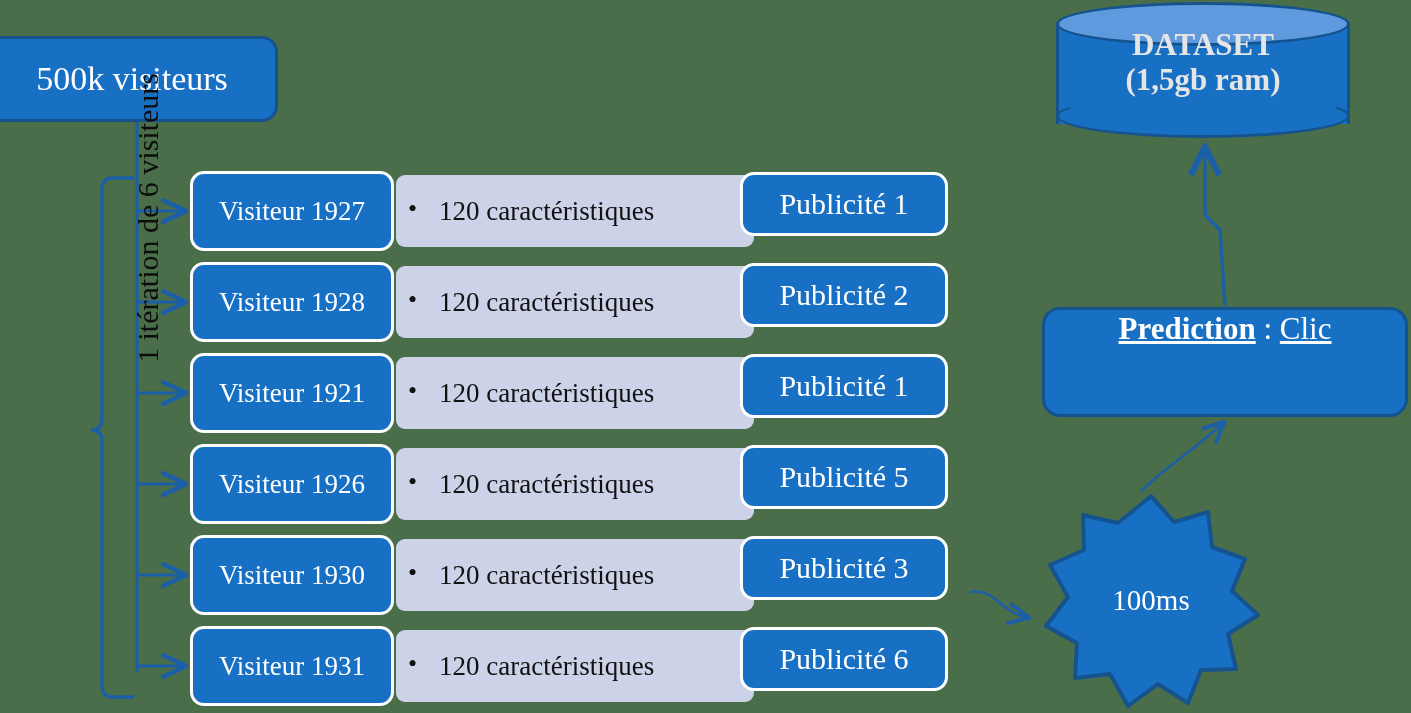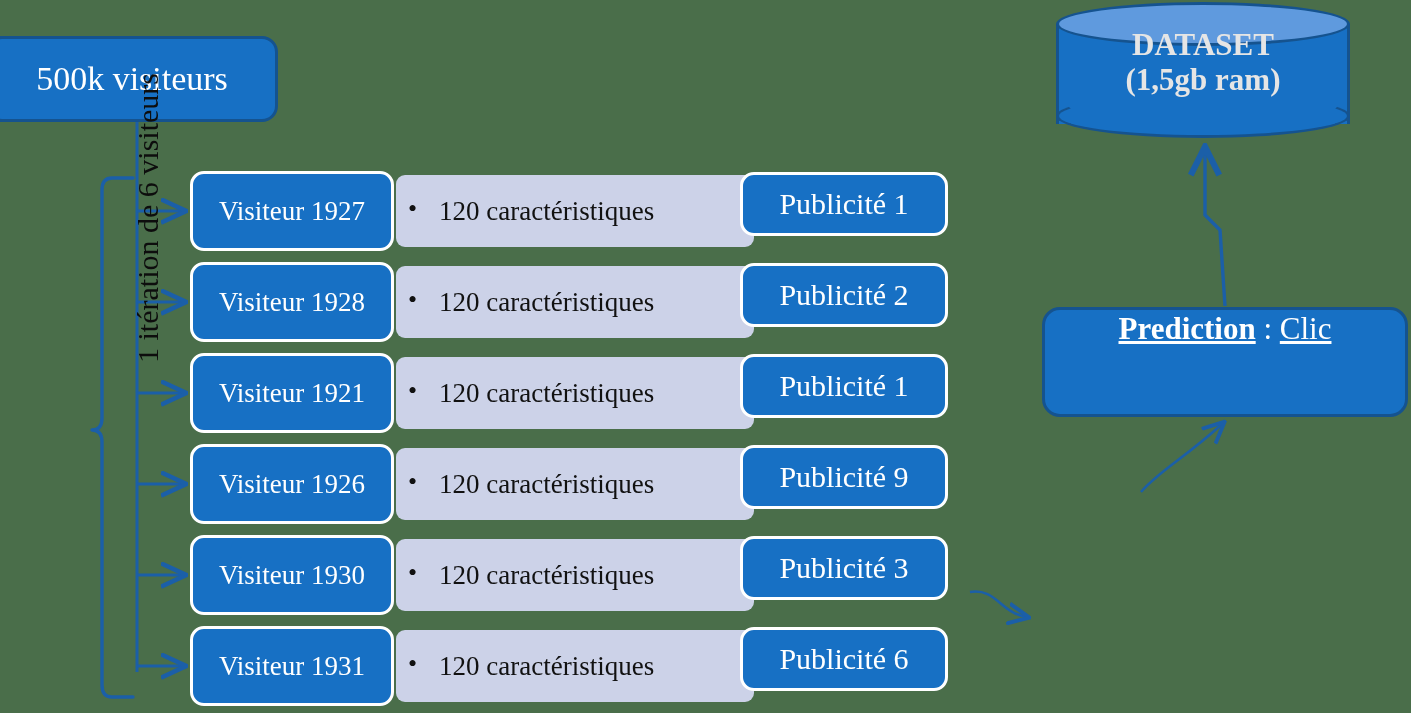--- a/index.html
+++ b/index.html
@@ -303,21 +303,21 @@
 
   <div class="abs row" style="top:444px">
     <div class="abs bluebox visitor-box" style="top:0">
       <span>Visiteur 1926</span>
     </div>
     <div class="abs feature-box" style="top:4px">
       <span class="bullet">•</span>
       <span>120 caractéristiques</span>
     </div>
     <div class="abs bluebox ad-box" style="top:1px">
-      <span>Publicité 9</span>
+      <span>Publicité 5</span>
     </div>
   </div>
 
   <div class="abs row" style="top:535px">
     <div class="abs bluebox visitor-box" style="top:0">
       <span>Visiteur 1930</span>
     </div>
     <div class="abs feature-box" style="top:4px">
       <span class="bullet">•</span>
       <span>120 caractéristiques</span>
@@ -349,14 +349,20 @@
       <div>(1,5gb ram)</div>
     </div>
   </div>
 
   <div class="abs" id="pred-box">
     <div class="line">
       <span class="b u">Prediction</span><span> : </span><span class="u">Clic</span>
     </div>
   </div>
 
+  <div class="abs" id="star-wrap">
+    <svg width="230" height="218" viewBox="0 0 230 218">
+      <polygon points="115,4 138,30 172,20 176,55 209,67 196,99 222,123 192,142 200,177 165,178 152,211 122,192 92,214 74,182 39,186 41,151 10,134 32,105 14,73 48,58 47,23 82,31" fill="#1770c4" stroke="#15538f" stroke-width="4" stroke-linejoin="round"></polygon>
+    </svg>
+    <div id="star-text">100ms</div>
+  </div>
 
 </div>
 
 </body></html>

